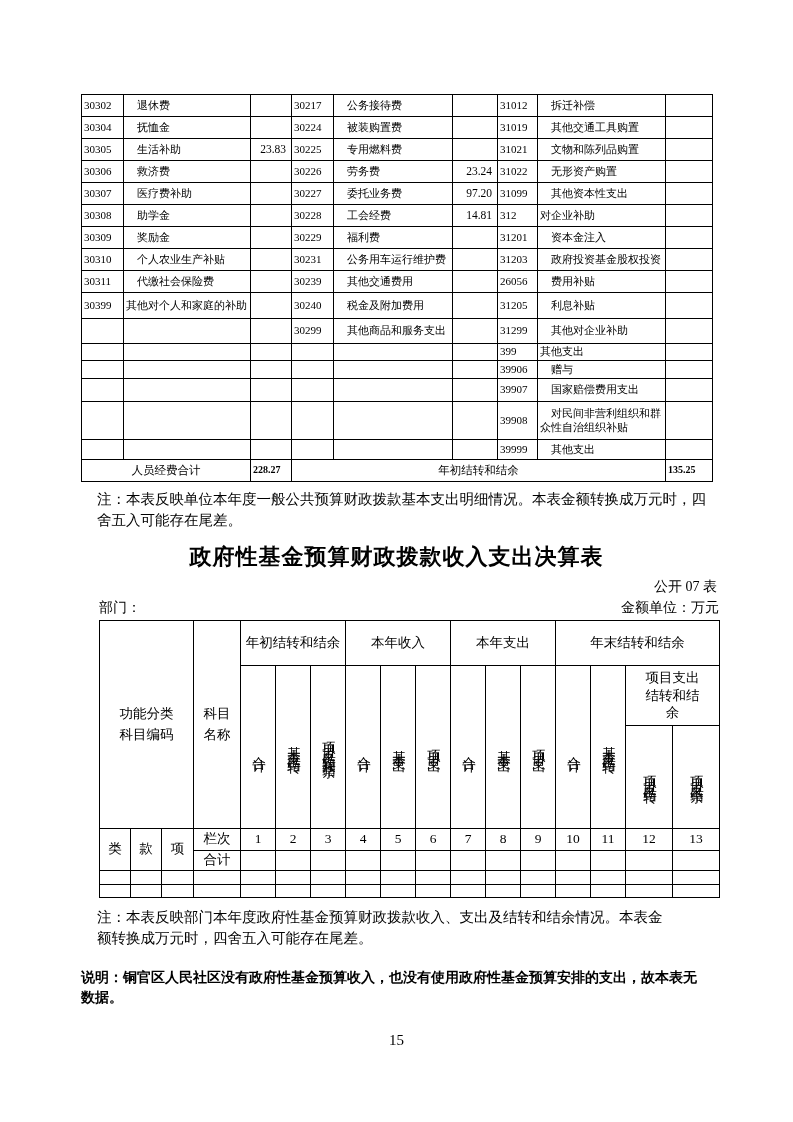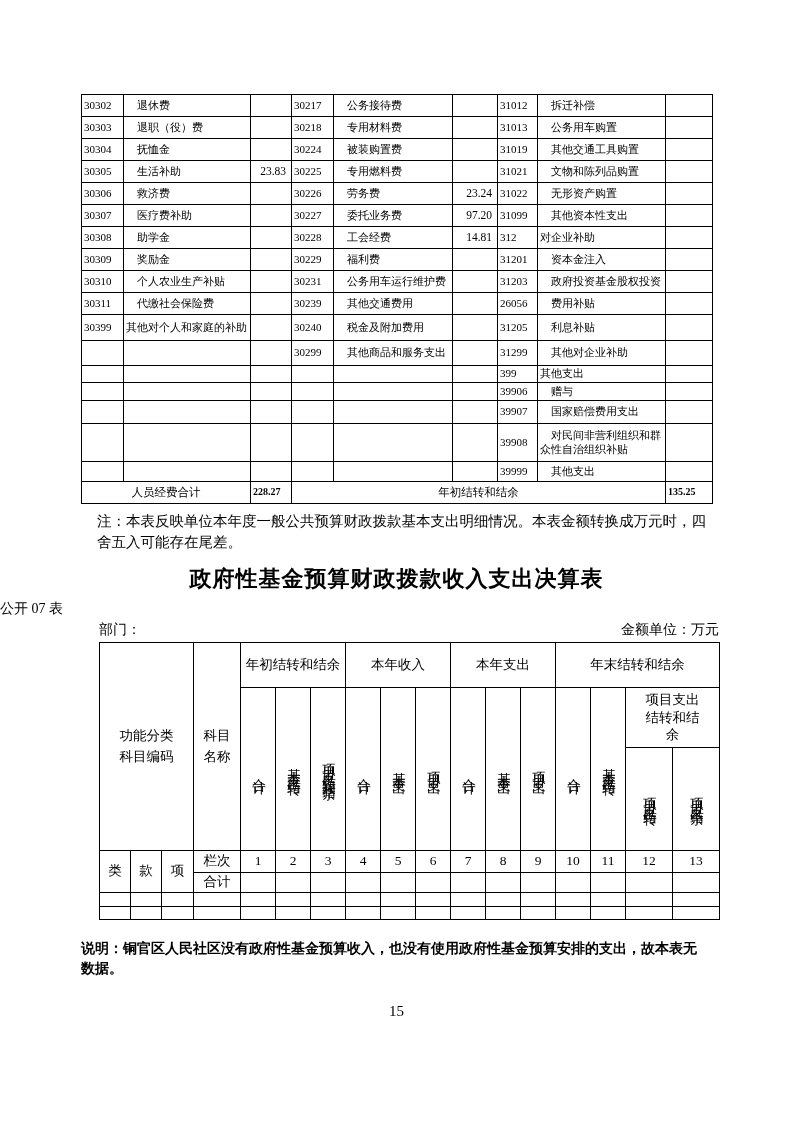--- a/index.html
+++ b/index.html
@@ -30,21 +30,21 @@
     margin:7px 0 0 97px; width:620px;
     font-size:14.5px; line-height:1.45; text-align:left;
   }
   .note2 { width:572px; margin-top:9px; }
   
   .t2-title {
     margin:11px 0 0 0; text-align:center;
     font-family:"Liberation Sans","DejaVu Sans",sans-serif;
     font-weight:bold; font-size:22px; letter-spacing:1px;
   }
-  .table-no { margin:6px 76px 0 0; text-align:left; font-size:14px; }
+  .table-no { margin:6px 76px 0 0; text-align:right; font-size:14px; }
   .meta-row {
     display:flex; justify-content:space-between;
     margin:3px 74px 2px 99px; font-size:14px;
   }
   
   .t2 { margin:3px 0 0 99px; border:1.5px solid #000; }
   .t2 td {
     border:1px solid #000;
     font-size:13.5px; line-height:1.4;
     text-align:center; vertical-align:middle;
@@ -90,31 +90,20 @@
     <tbody id="t1-body">
         <tr style="height: 22px;">
           <td class="code-cell">30302</td>
           <td class="name-cell">　退休费</td>
           <td class="amount-cell"></td>
           <td class="code-cell">30217</td>
           <td class="name-cell">　公务接待费</td>
           <td class="amount-cell"></td>
           <td class="code-cell">31012</td>
           <td class="name-cell">　拆迁补偿</td>
-          <td class="amount-cell"></td>
-        </tr>
-        <tr style="height: 22px;">
-          <td class="code-cell">30303</td>
-          <td class="name-cell">　退职（役）费</td>
-          <td class="amount-cell"></td>
-          <td class="code-cell">30218</td>
-          <td class="name-cell">　专用材料费</td>
-          <td class="amount-cell"></td>
-          <td class="code-cell">31013</td>
-          <td class="name-cell">　公务用车购置</td>
           <td class="amount-cell"></td>
         </tr>
         <tr style="height: 22px;">
           <td class="code-cell">30304</td>
           <td class="name-cell">　抚恤金</td>
           <td class="amount-cell"></td>
           <td class="code-cell">30224</td>
           <td class="name-cell">　被装购置费</td>
           <td class="amount-cell"></td>
           <td class="code-cell">31019</td>
@@ -413,18 +402,19 @@
           <td></td>
           <td></td>
           <td></td>
           <td></td>
           <td></td>
           <td></td>
         </tr>
       </tbody>
   </table>
 
+  <p class="note note2">注：本表反映部门本年度政府性基金预算财政拨款收入、支出及结转和结余情况。本表金额转换成万元时，四舍五入可能存在尾差。</p>
 
   <p class="explain">说明：铜官区人民社区没有政府性基金预算收入，也没有使用政府性基金预算安排的支出，故本表无数据。</p>
 
   <div class="page-no">15</div>
 
 </div>
 
 </body></html>

